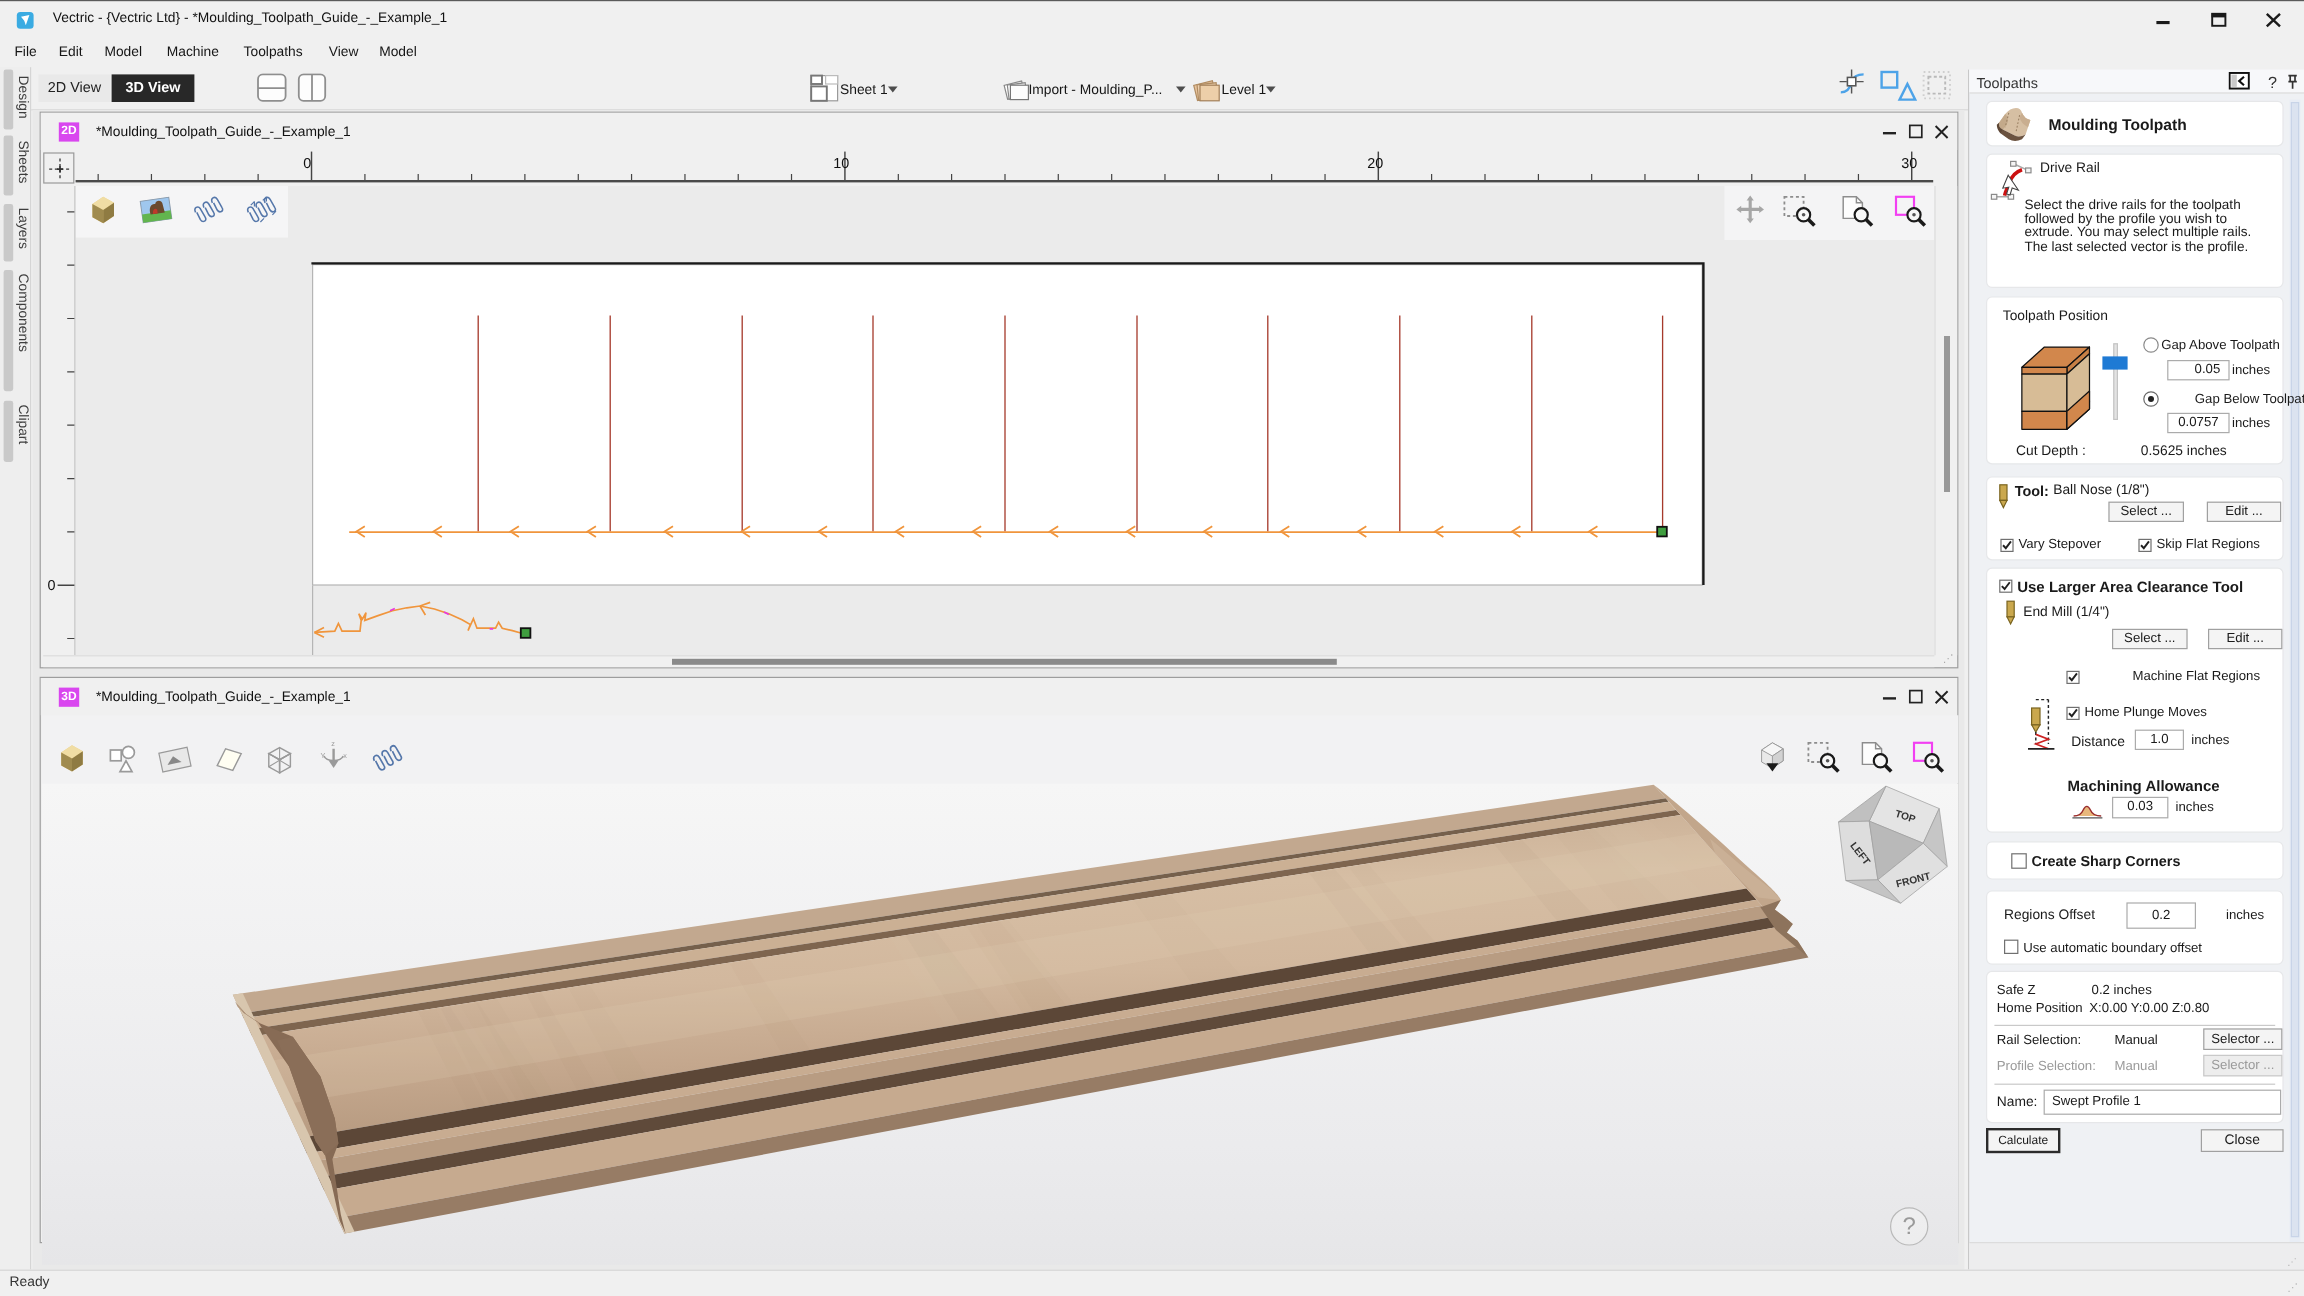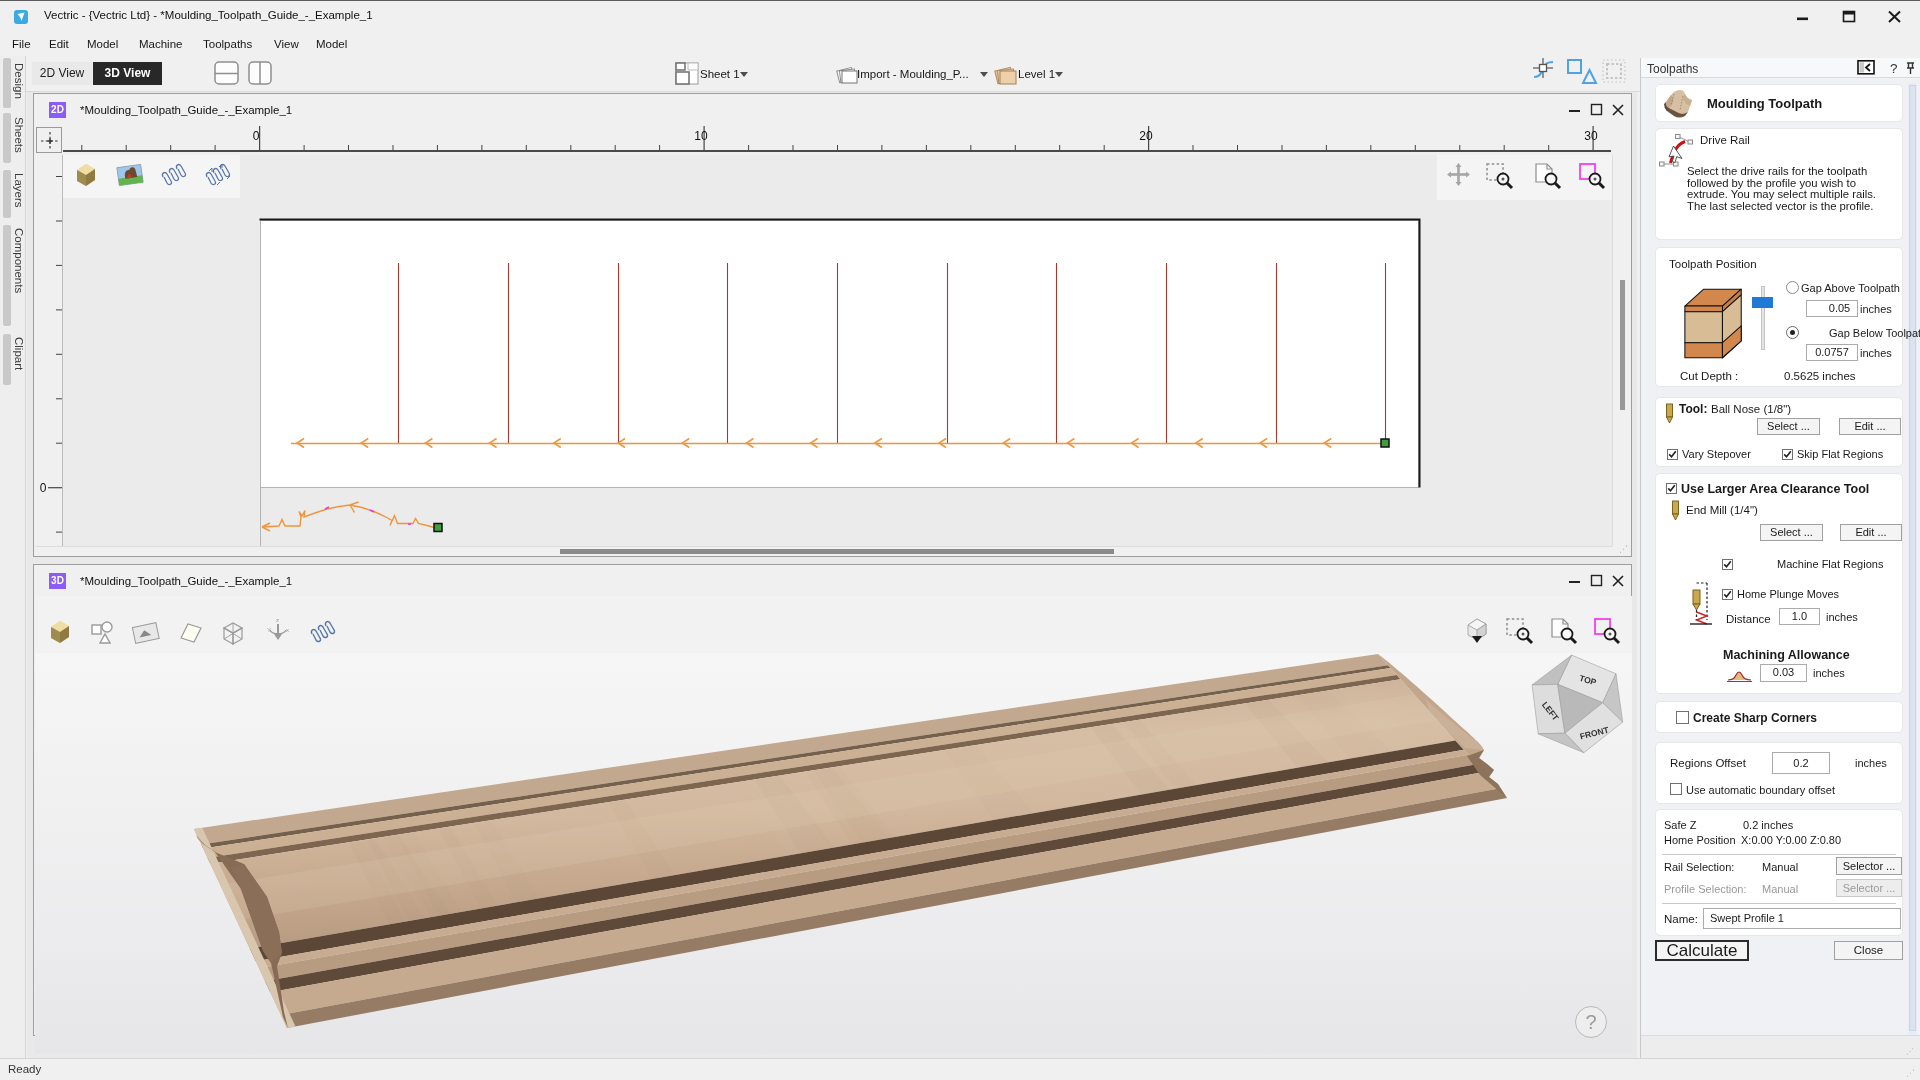--- a/index.html
+++ b/index.html
@@ -15,21 +15,21 @@
 #toolrow { left:0; top:56px; width:1920px; height:36px; background:#f0f0f0; border-bottom:1px solid #d9d9d9; }
 .vtab { position:absolute; height:23px; line-height:23px; font-size:12px; text-align:center; }
 
 #sidebar { left:0; top:56px; width:26px; height:1002px; background:#eeeeee; border-right:1px solid #d5d5d5; }
 .sidetab { position:absolute; left:3px; width:8px; background:#c9c9c9; border-radius:2px; }
 .sidetxt { position:absolute; left:25px; font-size:11.5px; color:#3d3d3d; white-space:nowrap; transform-origin:0 0; transform:rotate(90deg); }
 
 #mdi { left:27px; top:92px; width:1610px; height:966px; background:#e9e9e9; }
 .win { position:absolute; background:#f0f0f0; border:1px solid #9d9d9d; }
 .wtitle { position:absolute; left:0; top:0; right:0; height:31px; background:#f0f0f0; }
-.wicon { position:absolute; left:15px; top:8px; width:17px; height:16px; background:#8b5cf6; color:#fff; font-size:10px; font-weight:bold; text-align:center; line-height:16px; }
+.wicon { position:absolute; left:15px; top:8px; width:17px; height:16px; background:#d946ef; color:#fff; font-size:10px; font-weight:bold; text-align:center; line-height:16px; }
 .wname { position:absolute; left:46px; top:10px; font-size:11.5px; color:#111; }
 .wbtns { position:absolute; right:4px; top:8px; }
 
 #rpanel { left:1640px; top:58px; width:280px; height:1000px; background:#eff1f4; border-left:1px solid #c8c8c8; }
 #rphead { position:absolute; left:0; top:0; width:280px; height:20px; background:#f7f8fa; border-bottom:1px solid #d9d9d9; }
 .card { position:absolute; left:14px; width:248px; background:#ffffff; border:1px solid #e6e7e9; border-radius:5px; }
 .inp { position:absolute; border:1px solid #ababab; background:#fff; font-size:11px; text-align:center; line-height:15px; }
 .btn { position:absolute; background:#f4f4f4; border:1px solid #a0a0a0; font-size:11px; text-align:center; color:#1a1a1a; }
 .cb { position:absolute; width:11px; height:11px; background:#fff; border:1px solid #707070; }
 .lbl { position:absolute; font-size:11px; color:#1a1a1a; white-space:nowrap; }
@@ -653,20 +653,20 @@
     <span class="lbl" style="left:106px; top:51px;">Manual</span>
     <div class="btn" style="left:180px; top:47px; width:66px; height:18px; line-height:16px;">Selector ...</div>
     <span class="lbl" style="left:8px; top:73px; color:#9a9a9a;">Profile Selection:</span>
     <span class="lbl" style="left:106px; top:73px; color:#9a9a9a;">Manual</span>
     <div class="btn" style="left:180px; top:69px; width:66px; height:18px; line-height:16px; color:#9a9a9a; background:#ededed; border-color:#c9c9c9;">Selector ...</div>
     <div style="position:absolute; left:6px; top:93px; width:234px; border-top:1px solid #c9c9c9;"></div>
     <span class="lbl" style="left:8px; top:103px; font-size:11.5px;">Name:</span>
     <div class="inp" style="left:47px; top:98px; width:198px; height:21px; line-height:19px; text-align:left; padding-left:6px;">Swept Profile 1</div>
   </div>
 
-  <div class="btn" style="left:14px; top:882px; width:94px; height:21px; line-height:17px; border:2px solid #2b2b2b; font-size:17px;">Calculate</div>
+  <div class="btn" style="left:14px; top:882px; width:62px; height:21px; line-height:17px; border:2px solid #2b2b2b; font-size:10px;">Calculate</div>
   <div class="btn" style="left:193px; top:883px; width:69px; height:19px; line-height:17px; font-size:11.5px;">Close</div>
 </div>
 
 <div class="abs" id="statusbar">
   <span style="position:absolute; left:8px; top:4px; font-size:11.5px; color:#333;">Ready</span>
     <span style="position:absolute; right:5px; bottom:2px; color:#b5b5b5; font-size:9px;">⋰</span>
 </div>
 
 </body></html>

